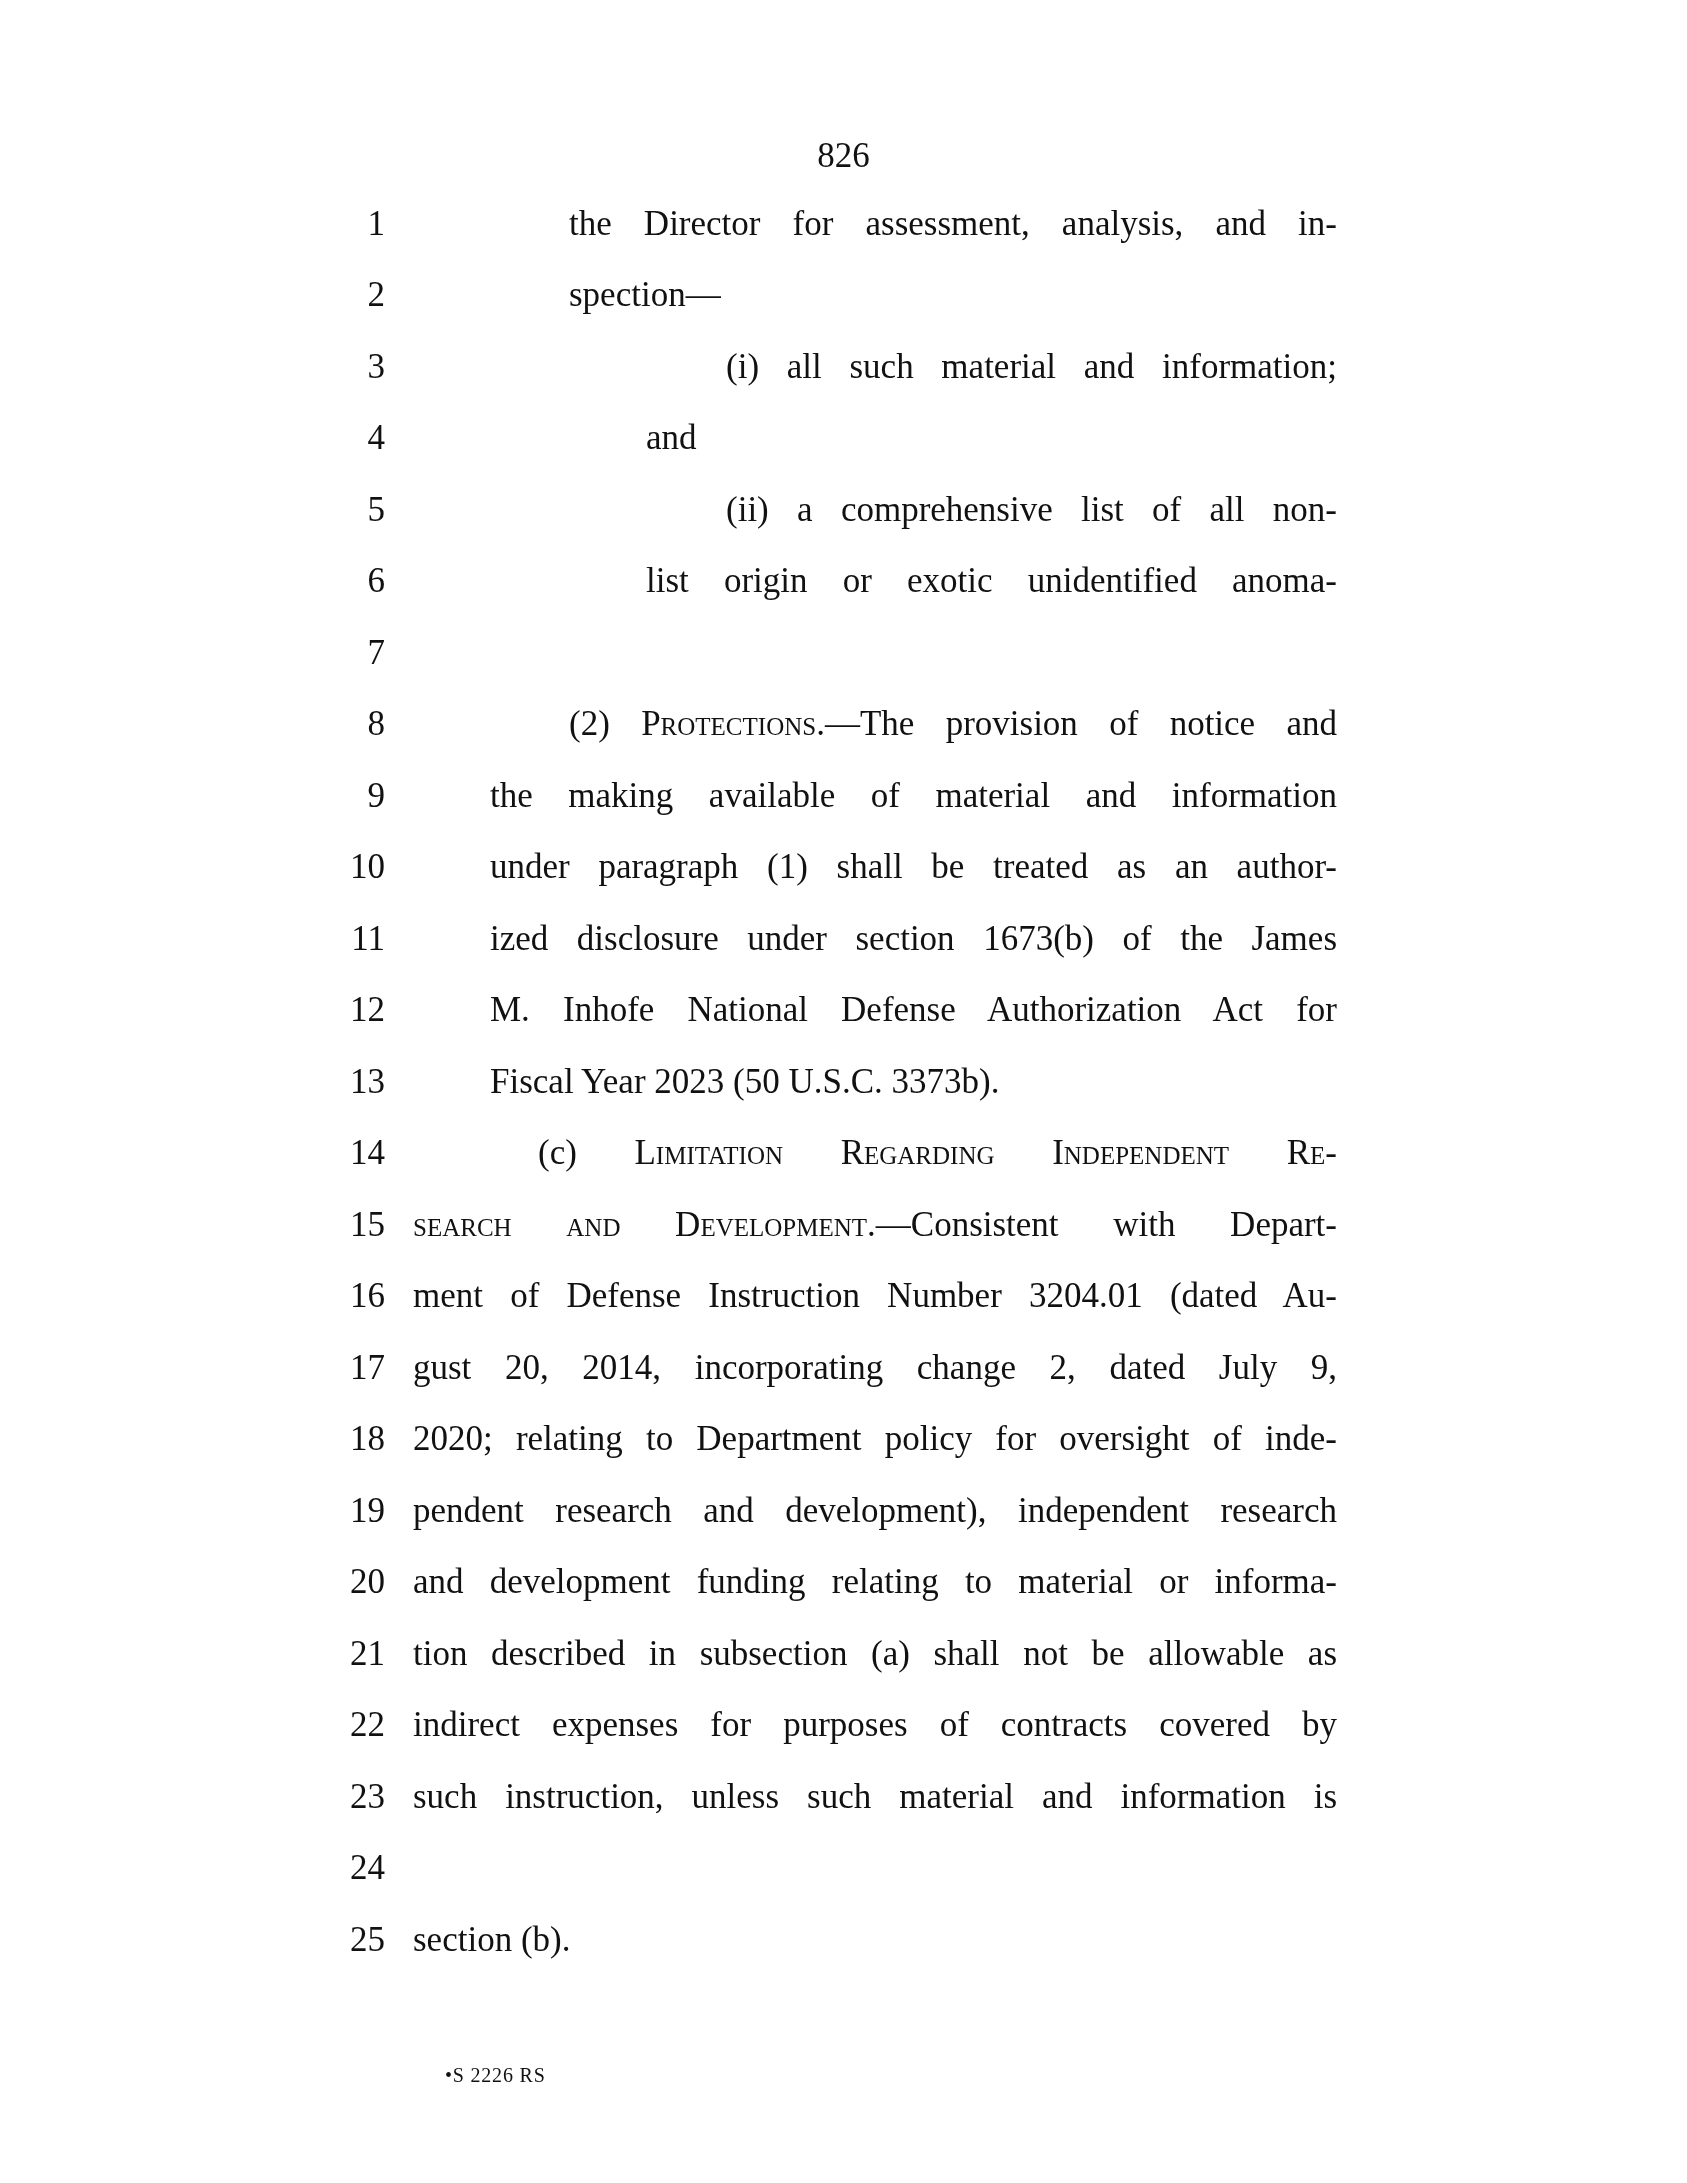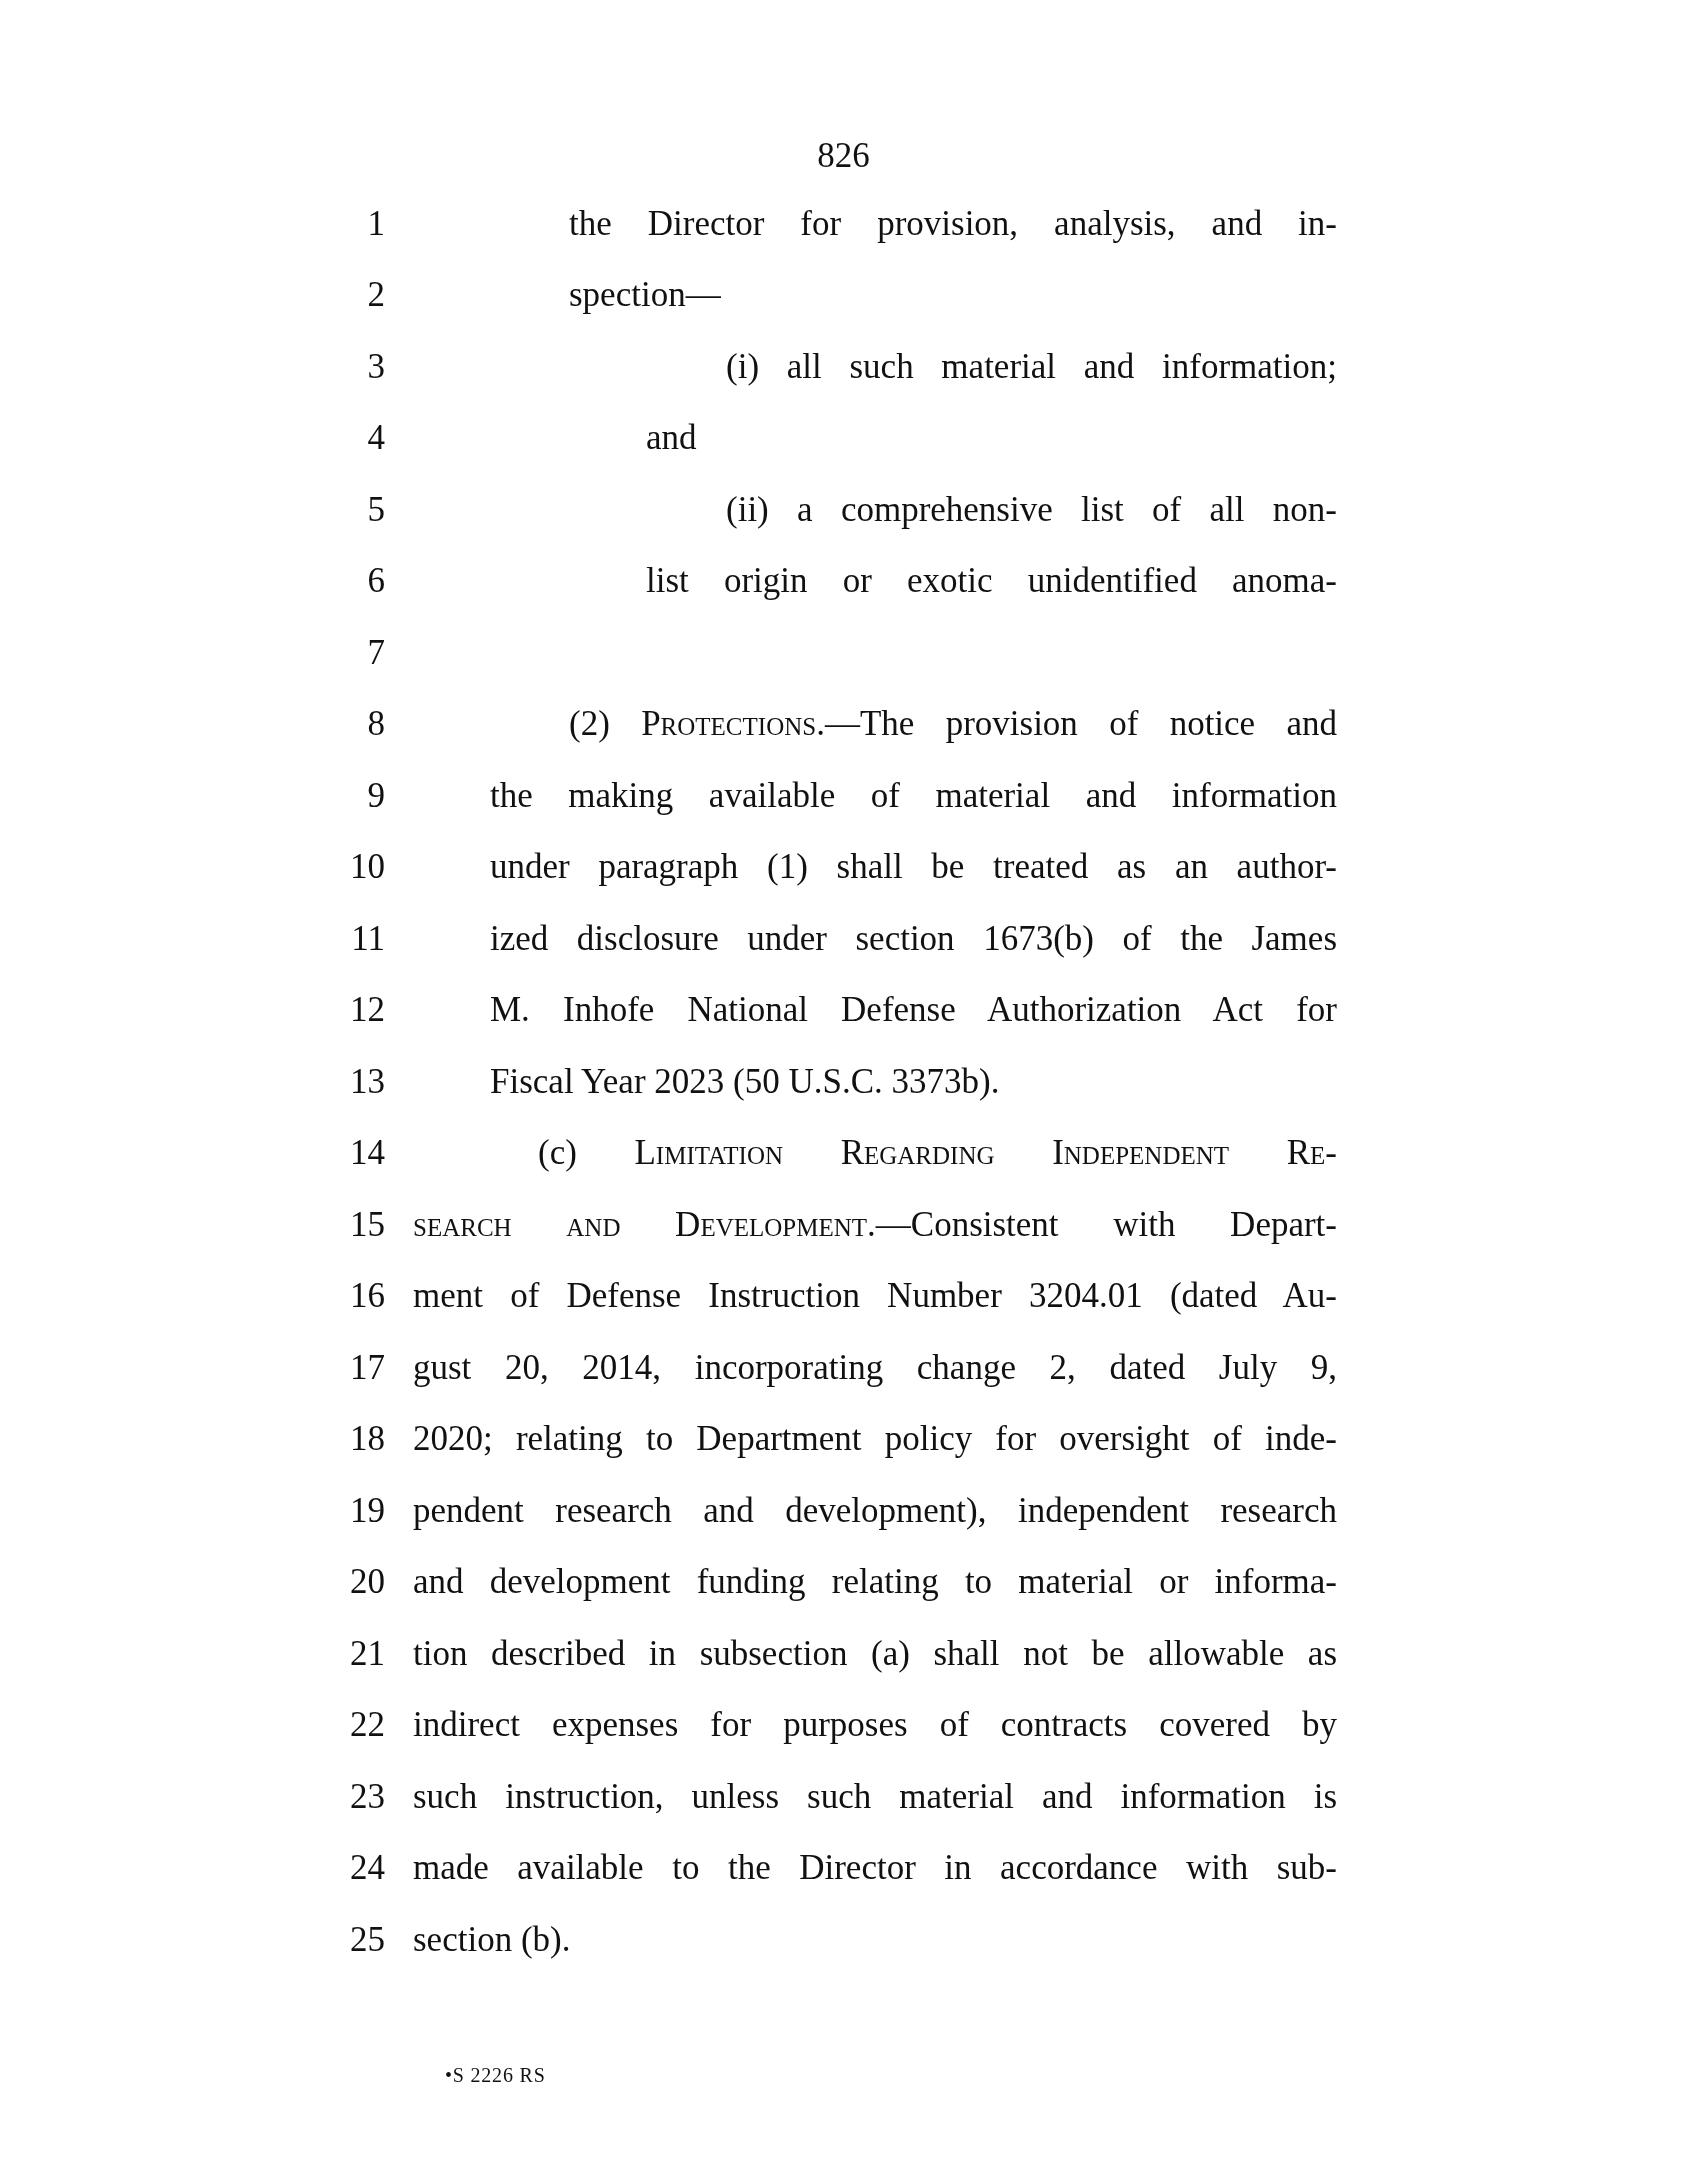--- a/index.html
+++ b/index.html
@@ -18,21 +18,21 @@
             font-weight: normal; line-height: 25px; letter-spacing: 0.8px; }
 </style>
 </head>
 <body>
 
 <div>
   <div class="page-number">826</div>
 
   <div class="line" style="top:201px">
     <span class="ln">1</span>
-    <span class="txt" style="left: 569px; white-space: normal; display: block; overflow: hidden; height: 46px;">the Director for provision, analysis, and in-</span>
+    <span class="txt" style="left: 569px; white-space: normal; display: block; overflow: hidden; height: 46px;">the Director for assessment, analysis, and in-</span>
   </div>
 
   <div class="line" style="top:272px">
     <span class="ln">2</span>
     <span class="txt last" style="left:569px;right:auto">spection—</span>
   </div>
 
   <div class="line" style="top:344px">
     <span class="ln">3</span>
     <span class="txt" style="left: 726px; white-space: normal; display: block; overflow: hidden; height: 46px;">(i) all such material and information;</span>
@@ -132,21 +132,20 @@
     <span class="txt" style="left: 413px; white-space: normal; display: block; overflow: hidden; height: 46px;">indirect expenses for purposes of contracts covered by</span>
   </div>
 
   <div class="line" style="top:1774px">
     <span class="ln">23</span>
     <span class="txt" style="left: 413px; white-space: normal; display: block; overflow: hidden; height: 46px;">such instruction, unless such material and information is</span>
   </div>
 
   <div class="line" style="top:1845px">
     <span class="ln">24</span>
-    <span class="txt" style="left: 413px; white-space: normal; display: block; overflow: hidden; height: 46px;">made available to the Director in accordance with sub-</span>
   </div>
 
   <div class="line" style="top:1917px">
     <span class="ln">25</span>
     <span class="txt last" style="left:413px;right:auto">section (b).</span>
   </div>
 
   <div class="footer">•S 2226 RS</div>
 </div>
 

